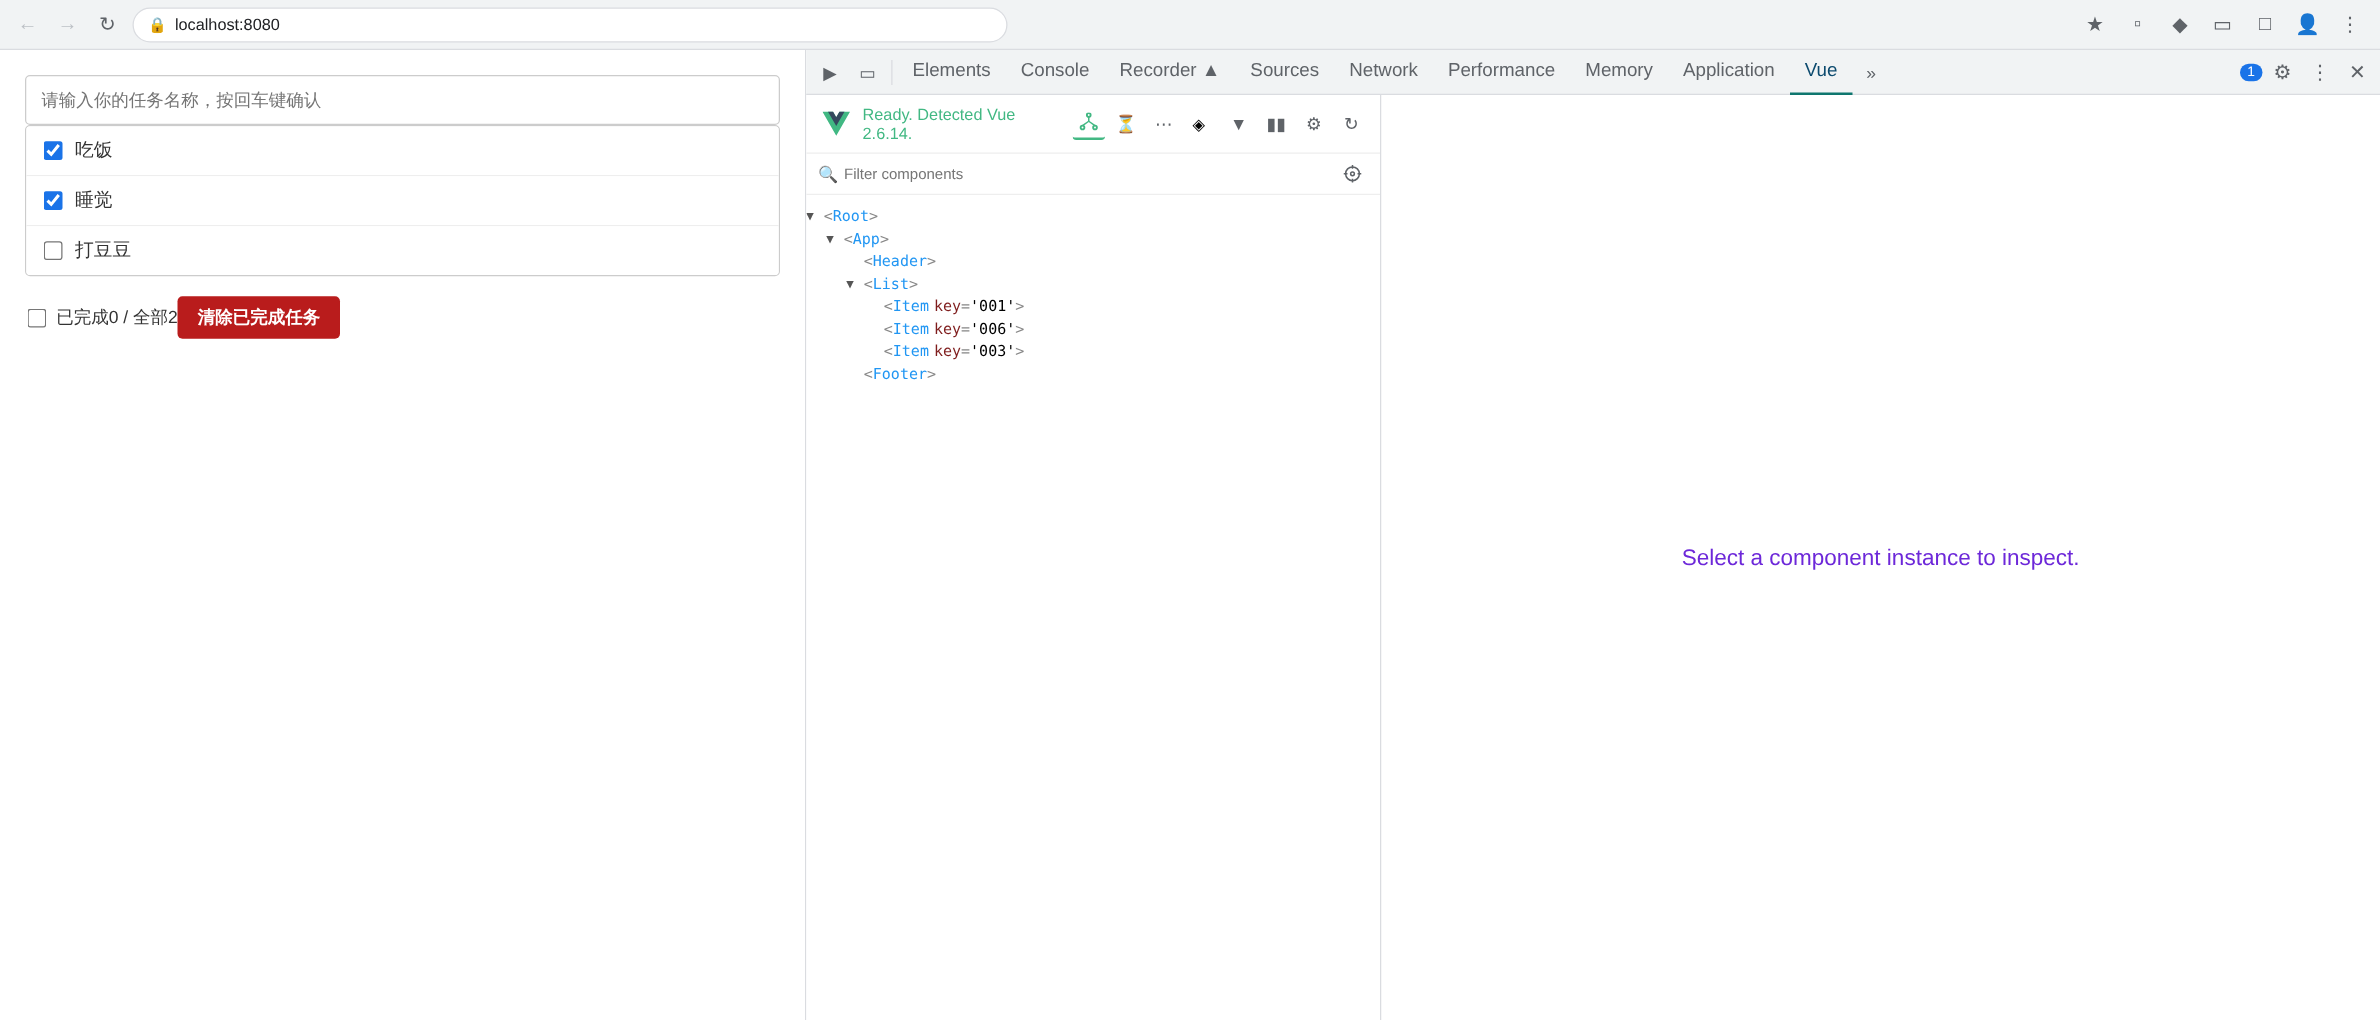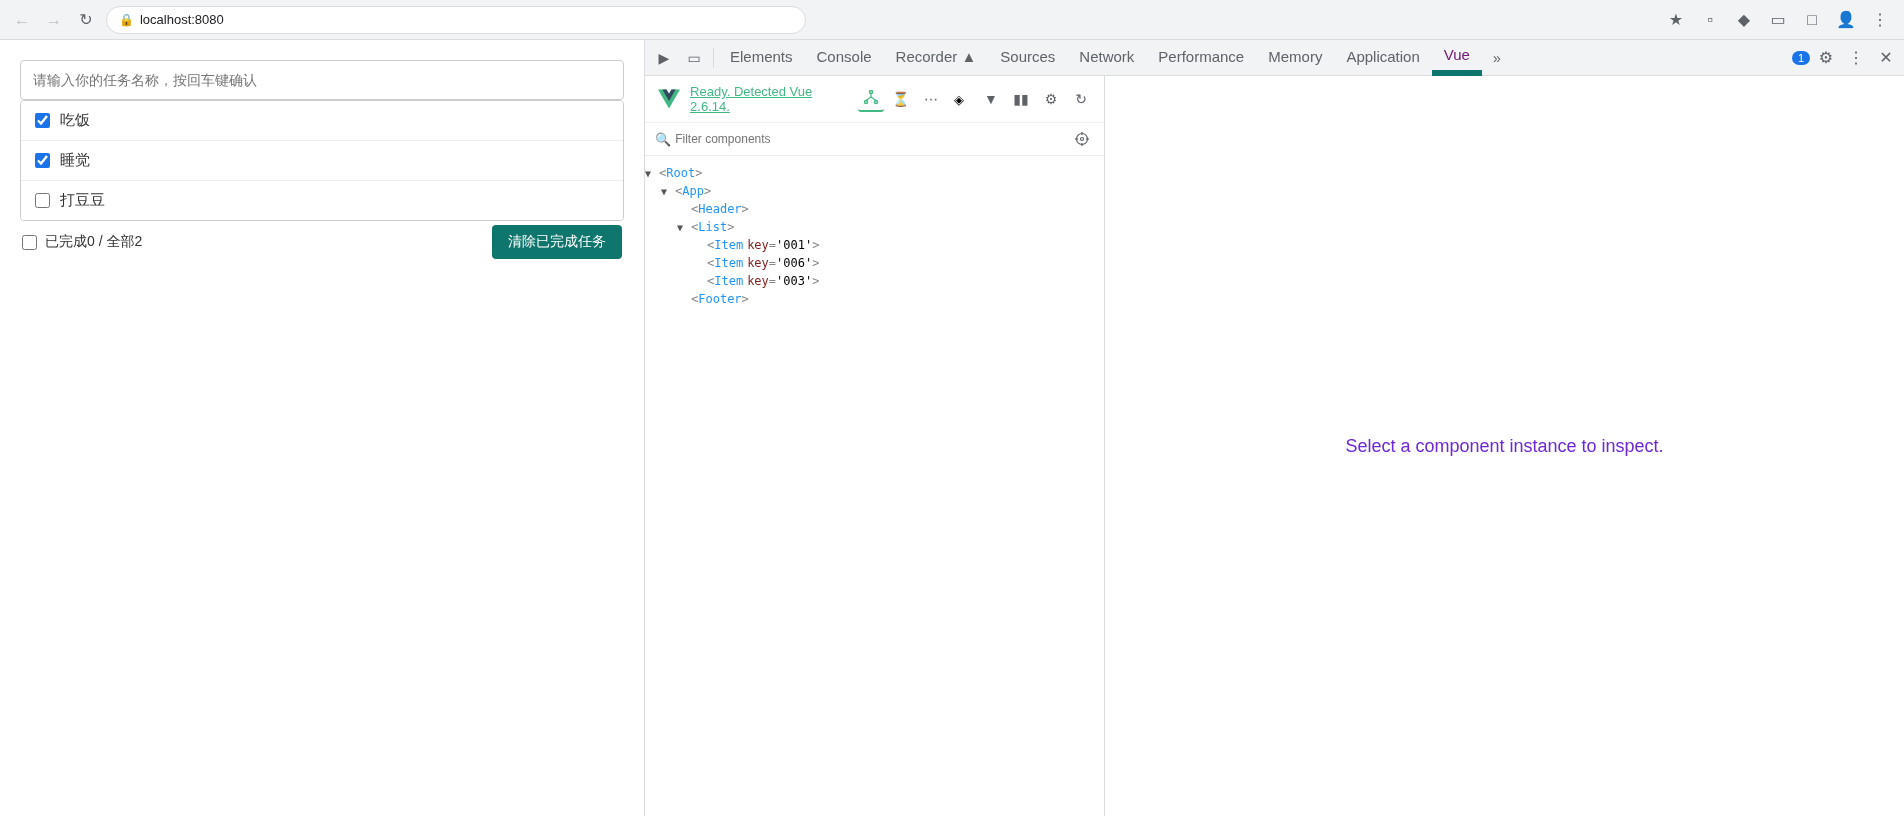--- a/index.html
+++ b/index.html
@@ -70,21 +70,21 @@
       border-radius: 4px;
       padding: 0 12px;
       font-size: 14px;
       color: #999;
       outline: none;
     }
     .task-list {
       border: 1px solid #ccc;
       border-radius: 4px;
       overflow: hidden;
-      margin-bottom: 4px;
+      margin-bottom: 16px;
     }
     .task-item {
       display: flex;
       align-items: center;
       padding: 10px 14px;
       border-bottom: 1px solid #eee;
       font-size: 15px;
       color: #333;
       background: #fff;
       gap: 10px;
@@ -92,39 +92,40 @@
     .task-item:last-child { border-bottom: none; }
     .task-checkbox {
       width: 15px; height: 15px;
       accent-color: #1a73e8;
       cursor: pointer;
     }
     .task-label { font-size: 15px; }
     .footer-row {
       display: flex;
       align-items: center;
-      justify-content: space-between;
+      justify-content: flex-start;
       padding: 0 2px;
     }
     .footer-left {
       display: flex; align-items: center; gap: 8px;
     }
     .footer-checkbox {
       width: 15px; height: 15px;
       cursor: pointer;
     }
     .footer-text { font-size: 14px; color: #333; }
     .clear-btn {
-      background: #0f766e;
+      background: #b91c1c;
       color: #fff;
       border: none;
       border-radius: 4px;
       padding: 8px 16px;
       font-size: 14px;
       cursor: pointer;
+      font-weight: bold;
     }
 
     
     .devtools-pane {
       flex: 1;
       background: #fff;
       display: flex;
       flex-direction: column;
     }
     .devtools-tabs {
@@ -150,22 +151,22 @@
       height: 36px;
       border: none;
       background: none;
       cursor: pointer;
       font-size: 15px;
       color: #5f6368;
       border-bottom: 2px solid transparent;
       white-space: nowrap;
     }
     .devtools-tab.active {
-      color: #701a75;
-      border-bottom: 6px solid #0f766e;
+      color: #0c4a6e;
+      border-bottom: 2px solid #0f766e;
     }
     .devtools-tab-separator { width: 1px; height: 20px; background: #dadce0; margin: 0 4px; }
     .more-tabs { font-size: 14px; }
     .tab-badge {
       background: #1a73e8;
       color: #fff;
       border-radius: 10px;
       padding: 1px 6px;
       font-size: 11px;
       margin-left: 2px;
@@ -206,21 +207,20 @@
     }
     .vue-logo {
       width: 28px; height: 28px;
       display: flex; align-items: center; justify-content: center;
     }
     .vue-logo svg { width: 22px; height: 22px; }
     .vue-ready-text {
       color: #42b883;
       font-size: 13px;
       font-weight: 500;
-      text-decoration: underline;
     }
     .vue-header-icons {
       margin-left: auto;
       display: flex; gap: 4px;
     }
     .vue-header-icon {
       width: 26px; height: 26px;
       border: none; background: none;
       cursor: pointer;
       display: flex; align-items: center; justify-content: center;

